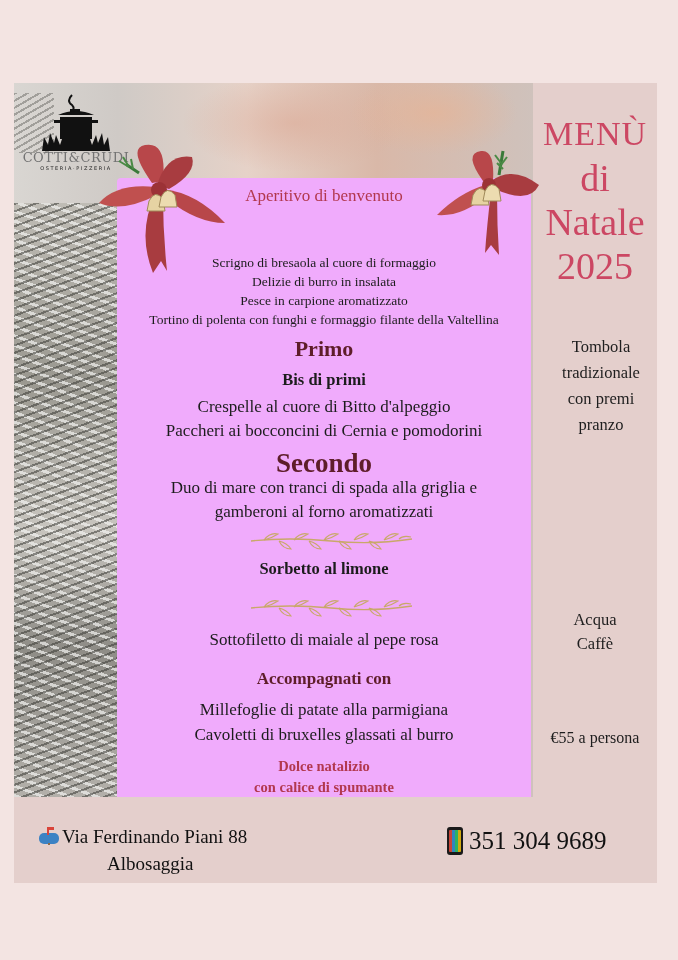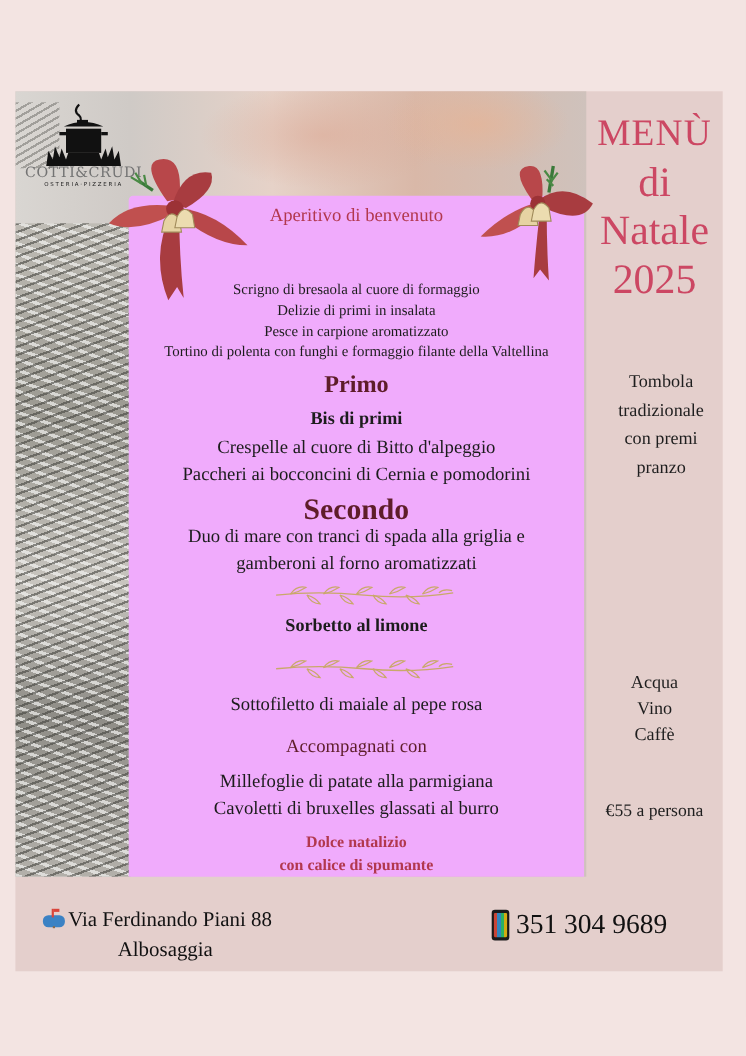--- a/index.html
+++ b/index.html
@@ -53,32 +53,32 @@
   }
   .abs { position: absolute; left: 0; width: 100%; text-align: center; white-space: nowrap; }
   .aperitivo { color: #b2384e; font-size: 17px; }
   .h-section { color: #5e1d29; font-weight: bold; }
   .h-antipasti { font-size: 22px; }
   .h-primo { font-size: 22px; }
   .h-secondo { font-size: 27px; }
   .item-sm { font-size: 13.5px; line-height: 19px; }
   .item-md { font-size: 17px; line-height: 24px; }
   .bold-item { font-weight: bold; font-size: 16.5px; }
-  .sub-accent { color: #5e1d29; font-weight: normal; font-size: 17px; }
+  .sub-accent { color: #5e1d29; font-weight: bold; font-size: 17px; }
   .dessert { color: #b2384e; font-weight: bold; font-size: 14.5px; line-height: 21px; }
 
   .divider { position: absolute; left: 132px; width: 165px; height: 20px; }
 
   .bow { position: absolute; }
 
   .side {
     position: absolute; left: 533px; width: 124px; text-align: center;
     font-family: "Liberation Serif", "DejaVu Serif", serif; color: #1e1e1e;
   }
-  .side-title { top: 100px; color: #cc4763; font-size: 38px; line-height: 44px; font-family: Liberation Serif, serif; }
+  .side-title { top: 112px; color: #cc4763; font-size: 38px; line-height: 44px; font-family: Liberation Serif, serif; }
   .side-title .t-menu { font-size: 34px; letter-spacing: 1px; }
   .side-tombola { top: 334px; font-size: 16.5px; line-height: 26px; padding-left: 12px; }
   .side-drinks { top: 608px; font-size: 16.5px; line-height: 24px; }
   .side-price { top: 729px; font-size: 16px; }
 
   .address {
     position: absolute; left: 38px; top: 823px; font-size: 19px; line-height: 27px;
     font-family: "Liberation Serif", "DejaVu Serif", serif; color: #111;
   }
   .address .line2 { display: block; padding-left: 69px; }
@@ -117,21 +117,21 @@
     <rect x="54" y="27" width="6" height="3" fill="#111"></rect>
     <path d="M4 58 L6 44 L10 52 L12 40 L16 50 L18 42 L22 52 L24 46 L52 46 L54 52 L58 42 L60 50 L64 40 L66 52 L70 44 L72 58 Z" fill="#111"></path>
   </svg>
   <div class="logo-name">COTTI&amp;CRUDI</div>
   <div class="logo-sub">OSTERIA·PIZZERIA</div>
 </div>
 
 <div class="card">
   <div class="abs aperitivo" style="top:8px;">Aperitivo di benvenuto</div>
   <div class="abs item-sm" style="top:75px;">Scrigno di bresaola al cuore di formaggio</div>
-  <div class="abs item-sm" style="top:94px;">Delizie di primi in insalata</div>
+  <div class="abs item-sm" style="top:94px;">Delizie di burro in insalata</div>
   <div class="abs item-sm" style="top:113px;">Pesce in carpione aromatizzato</div>
   <div class="abs item-sm" style="top:132px;">Tortino di polenta con funghi e formaggio filante della Valtellina</div>
 
   <div class="abs h-section h-primo" style="top:158px;">Primo</div>
   <div class="abs bold-item" style="top:192px;">Bis di primi</div>
   <div class="abs item-md" style="top:217px;">Crespelle al cuore di Bitto d'alpeggio</div>
   <div class="abs item-md" style="top:241px;">Paccheri ai bocconcini di Cernia e pomodorini</div>
 
   <div class="abs h-section h-secondo" style="top:270px;">Secondo</div>
   <div class="abs item-md" style="top:298px;">Duo di mare con tranci di spada alla griglia e</div>
@@ -215,21 +215,20 @@
 
 <div class="side side-tombola">
   <div>Tombola</div>
   <div>tradizionale</div>
   <div>con premi</div>
   <div>pranzo</div>
 </div>
 
 <div class="side side-drinks">
   <div>Acqua</div>
-  <div>Vino</div>
   <div>Caffè</div>
 </div>
 
 <div class="side side-price">€55 a persona</div>
 
 <div class="address">
   <svg class="mailbox" viewBox="0 0 22 18">
     <rect x="1" y="6" width="20" height="11" rx="5" fill="#3b82c4"></rect>
     <rect x="9" y="0" width="2" height="8" fill="#d9443a"></rect>
     <rect x="11" y="0" width="5" height="3" fill="#d9443a"></rect>

